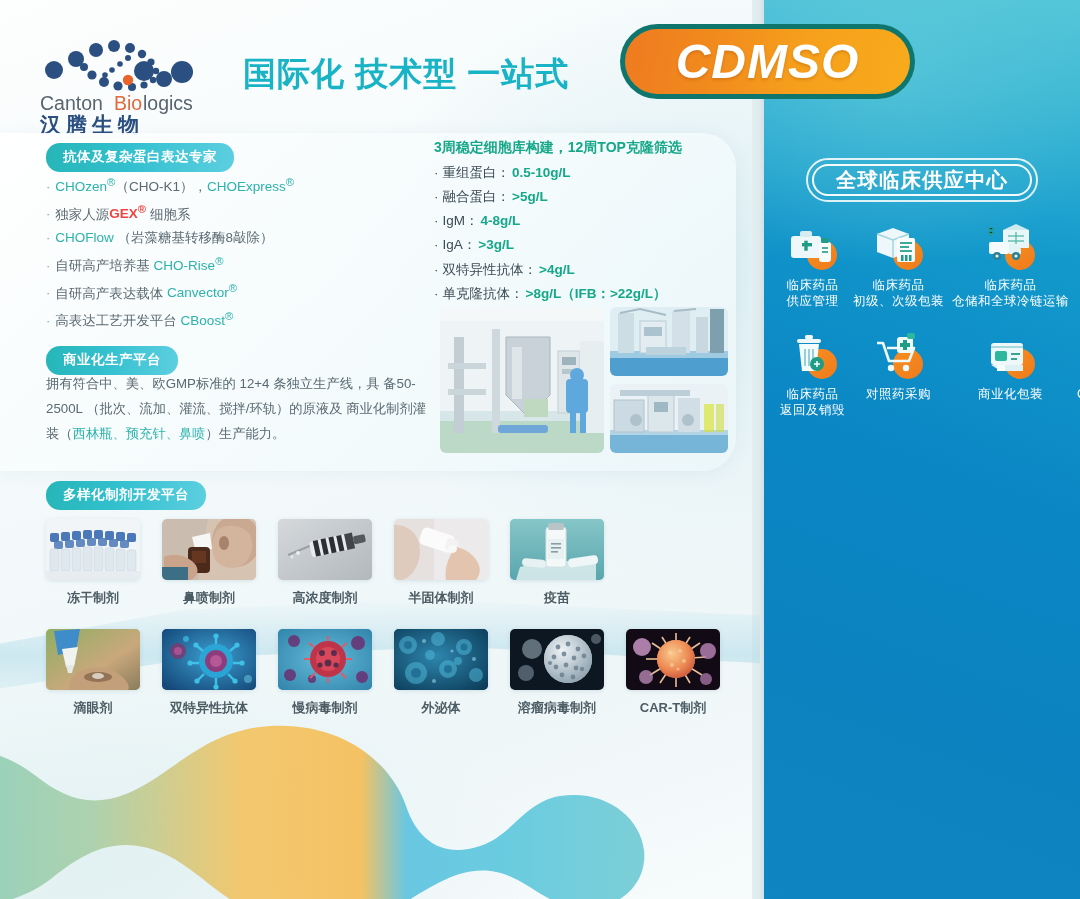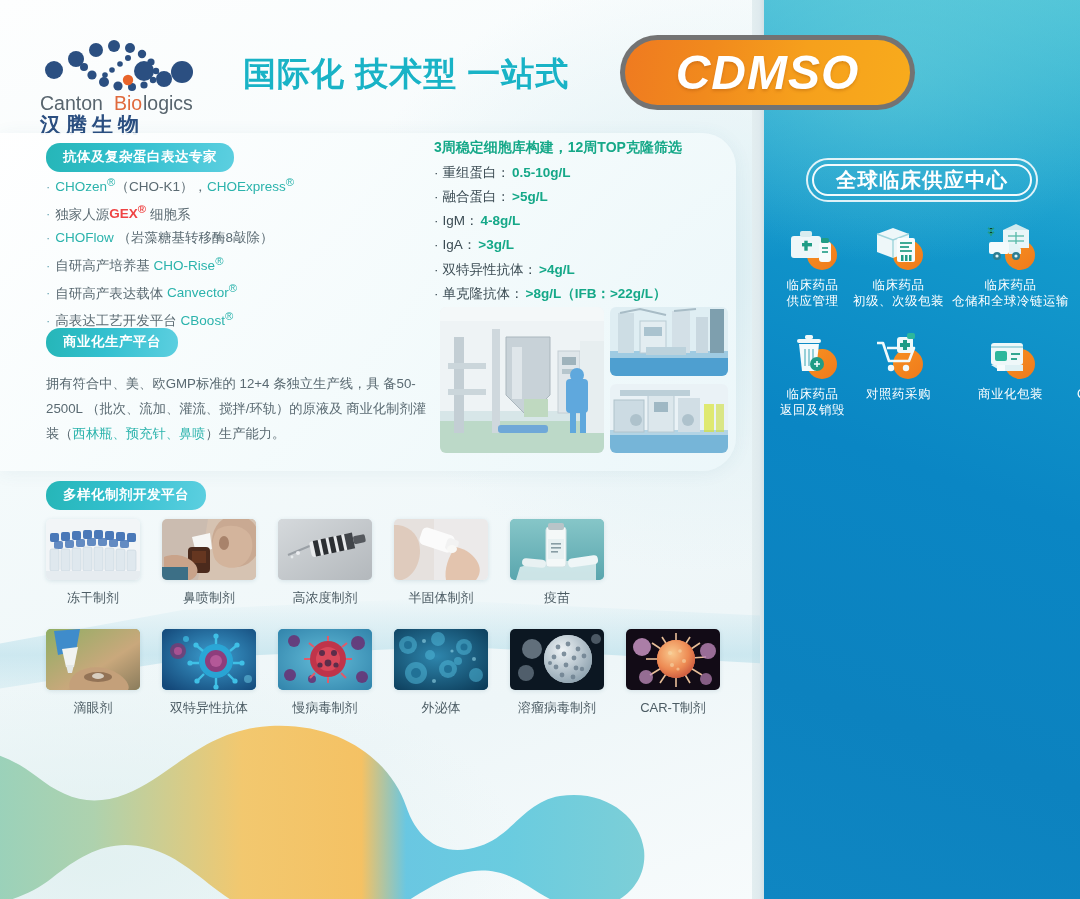--- a/index.html
+++ b/index.html
@@ -50,22 +50,22 @@
   .logo { position:absolute; left:32px; top:30px; width:185px; height:105px; }
   .logo svg { display:block; }
 
   .headline {
     position:absolute; left:243px; top:52px;
     font-size:33px; font-weight:700; letter-spacing:1px;
     color:#19b3c6; white-space:nowrap;
     text-shadow:0 1px 0 rgba(255,255,255,.6);
   }
   .cdmso {
-    position:absolute; left:620px; top:35px; width:295px; height:75px;
-    border-radius:38px; background:#737373; padding:5px;
+    position:absolute; left:620px; top:24px; width:295px; height:75px;
+    border-radius:38px; background:#0f766e; padding:5px;
   }
   .cdmso-inner {
     width:100%; height:100%; border-radius:34px;
     background:linear-gradient(100deg,#ef7a20 0%,#f18a1d 30%,#f6a01c 62%,#f8ab1c 100%);
     display:flex; align-items:center; justify-content:center;
   }
   .cdmso-inner span {
     font-family:"Liberation Sans",sans-serif;
     font-size:48px; font-weight:700; font-style:italic; color:#fff;
     letter-spacing:1px; line-height:1;
@@ -83,21 +83,21 @@
   
   .pill {
     display:inline-block; padding:5px 17px 6px; border-radius:14px;
     background:linear-gradient(95deg,#26b6b8 0%,#33c0cf 45%,#5ccfe0 100%);
     color:#fff; font-size:13.5px; font-weight:700; letter-spacing:.5px;
     white-space:nowrap;
     font-family:Liberation Mono, monospace;
   }
 
   .sec1 { position:absolute; left:46px; top:143px; }
-  .sec2 { position:absolute; left:46px; top:328px;text-align:right; }
+  .sec2 { position:absolute; left:46px; top:346px;text-align:right; }
   .sec3 { position:absolute; left:46px; top:481px; }
 
   .bullets {
     position:absolute; left:46px; top:176px; width:380px;
     font-size:13.5px; color:#5a6a72; line-height:1;
   }
   .bullets .row { display:flex; align-items:baseline; margin-bottom:10.5px; }
   .bullets .dot { color:#6ba7b5; margin-right:5px; font-size:13px; }
   .bullets .tx { color:#5a6a72; }
   .bullets .tx .teal { color:#2bb3ac; }
@@ -138,21 +138,21 @@
   .trow { display:flex; gap:22px; }
   .trow.second { margin-top:22px; }
   .tile { width:94px; }
   .tile .img {
     width:94px; height:61px; border-radius:5px; overflow:hidden;
     box-shadow:0 1px 4px rgba(60,110,130,.16);
   }
   .tile .img svg { display:block; width:100%; height:100%; }
   .tile .cap {
     margin-top:9px; text-align:center; font-size:13px; color:#4c5c64;
-    font-weight:400; white-space:nowrap;
+    font-weight:700; white-space:nowrap;
   }
   .tile.wide { width:94px; }
   .tile.wide .cap { margin-left:-16px; margin-right:-16px; }
 
   
   .rpill {
     position:absolute; left:806px; top:158px; width:232px; height:44px;
     border-radius:22px; border:2px solid rgba(255,255,255,.85);
     display:flex; align-items:center; justify-content:center;
   }

